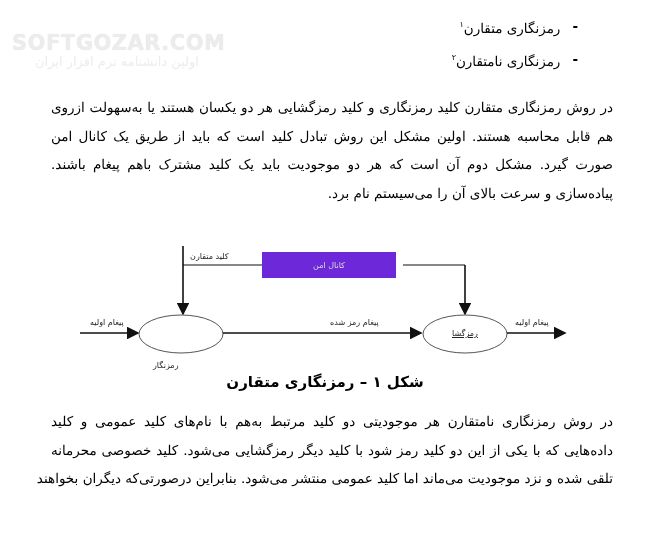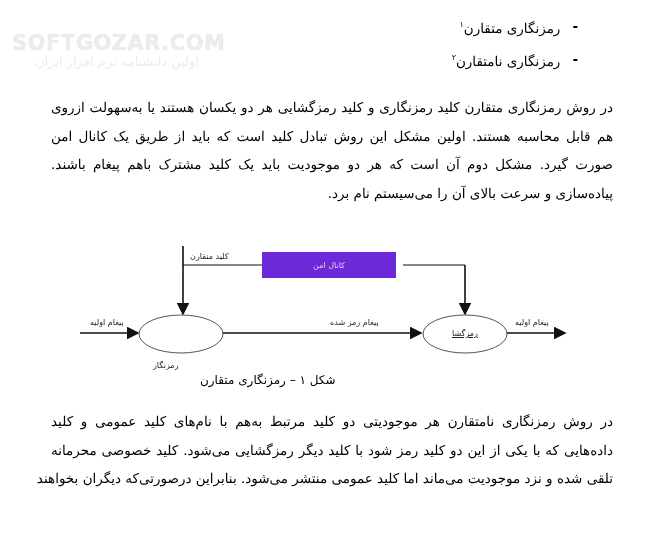--- a/index.html
+++ b/index.html
@@ -128,25 +128,25 @@
       justify-content: center;
       font-family: "DejaVu Sans", sans-serif;
       font-size: 8px;
       direction: rtl;
     }
     .caption {
       position: absolute;
       left: 200px;
       width: 250px;
       top: 373px;
-      text-align: left;
-      direction: rtl;
-      font-family: "DejaVu Sans", "Liberation Sans", sans-serif;
-      font-weight: normal;
-      font-size: 12px;
+      text-align: center;
+      direction: rtl;
+      font-family: "DejaVu Sans", "Liberation Sans", sans-serif;
+      font-weight: bold;
+      font-size: 15px;
     }
   </style>
 </head>
 <body>
 
 <div class="page">
 
   <div class="watermark">
     <div class="wm-brand">SOFTGOZAR.COM</div>
     <div class="wm-sub">اولین دانشنامه نرم افزار ایران</div>

